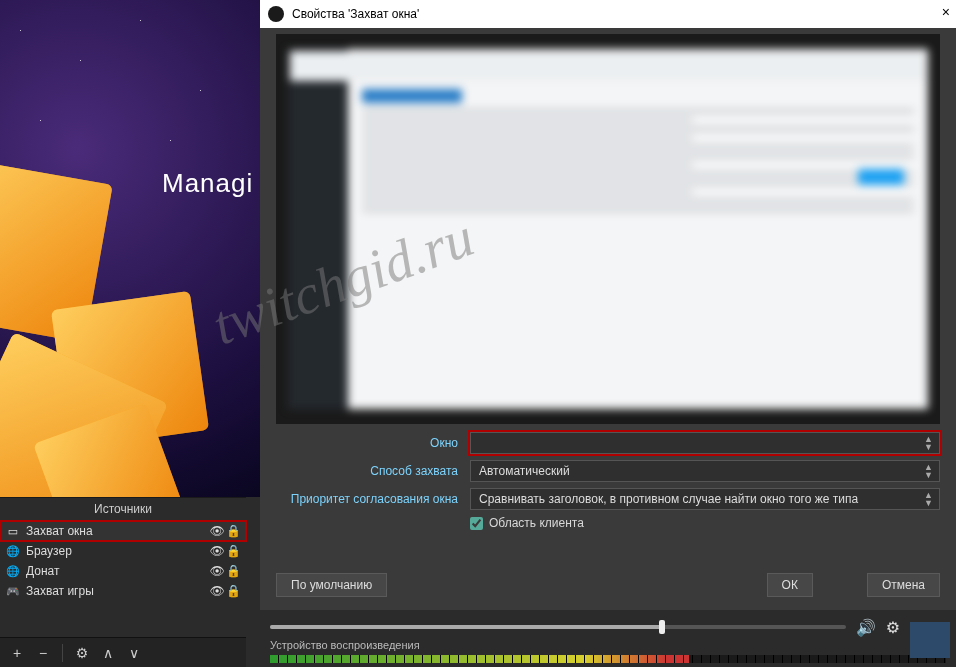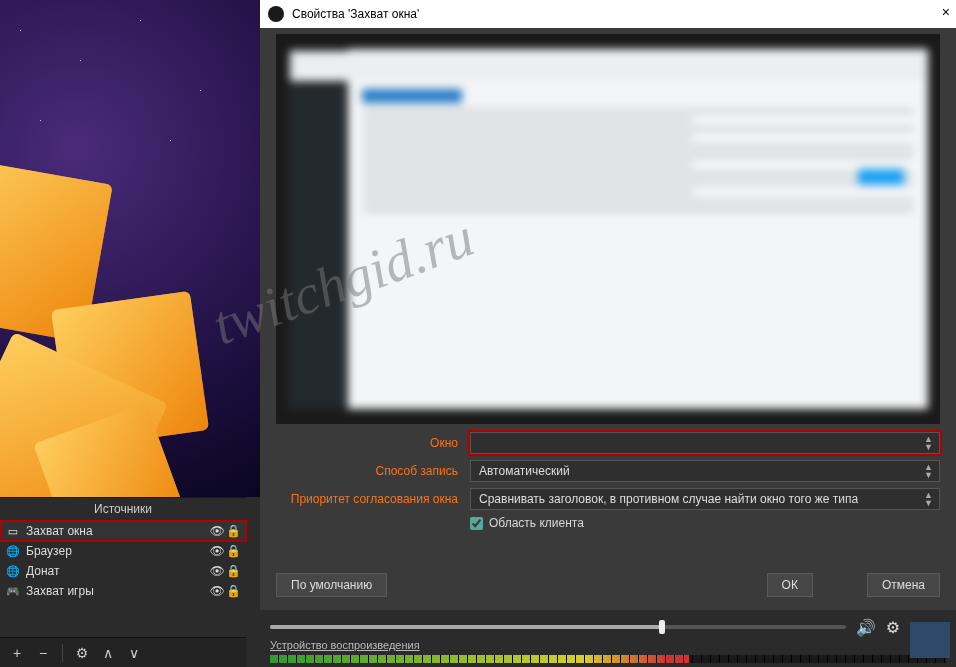--- a/index.html
+++ b/index.html
@@ -91,21 +91,21 @@
   position:absolute; left:200px; top:210px; width:500px;
   color:rgba(120,120,120,0.5); font-size:56px; font-style:italic;
   transform:rotate(-20deg); pointer-events:none;
   font-family: Georgia, serif;
 }
 .form {
   position:absolute; left:16px; top:432px; right:16px;
   display:grid; grid-template-columns: 186px 1fr; gap:6px 8px;
   font-size:12px;
 }
-.form-label { text-align:right; color:#f97316; align-self:center; padding-right:4px;}
+.form-label { text-align:right; color:#7dd3fc; align-self:center; padding-right:4px;}
 .dd {
   background:#2f2f2f; border:1px solid #555; height:22px;
   display:flex; align-items:center; padding:0 8px; color:#ddd; position:relative;
 }
 .dd .updown { position:absolute; right:6px; top:2px; font-size:9px; line-height:8px; color:#aaa;}
 .dd.hl { outline:2px solid #b00000; outline-offset:0px;}
 .check-row { display:flex; align-items:center; gap:6px; }
 .check-row input { width:13px; height:13px; accent-color:#5a9; }
 .dlg-buttons {
   position:absolute; left:16px; bottom:12px; right:16px; height:26px;
@@ -126,40 +126,41 @@
 .vol-track {
   flex:1; height:4px; background:#555; position:relative; border-radius:2px;
 }
 .vol-fill { position:absolute; left:0; top:0; height:100%; width:68%; background:#aaa; border-radius:2px; }
 .vol-thumb { position:absolute; left:68%; top:-5px; width:6px; height:14px; background:#eee; border-radius:2px; transform:translateX(-50%);}
 .spk-icon, .gear-icon { font-size:16px; color:#ddd; }
 .db { color:#ccc; font-size:11px; margin-left:4px;}
 .meter { height:8px; width:100%; background:#1a1a1a; margin-top:2px; position:relative; }
 .meter .g { position:absolute; left:0; top:0; height:100%; width:62%; background:linear-gradient(90deg,#2e9b2e,#d6cf2e 75%,#c33 95%); }
 .meter .ticks { position:absolute; inset:0; background:repeating-linear-gradient(90deg, transparent 0 8px, #000 8px 9px);}
-.dev-label { color:#bbb; font-size:11px; margin-bottom:2px; display:inline-block;text-decoration:underline;}
+.dev-label { color:#bbb; font-size:11px; margin-bottom:2px; display:inline-block;}
 .right-timeline {
   position:absolute; right:6px; top:622px; width:40px; height:36px;
   background:#2e4a6b;
 }
 </style>
 </head>
 <body>
 
 <div class="main-bg">
   <div class="star" style="left:20px;top:30px"></div>
   <div class="star" style="left:80px;top:60px"></div>
   <div class="star" style="left:140px;top:20px"></div>
   <div class="star" style="left:200px;top:90px"></div>
   <div class="star" style="left:40px;top:120px"></div>
   <div class="star" style="left:170px;top:140px"></div>
   <div class="shape shape1"></div>
   <div class="shape shape2"></div>
   <div class="shape shape3"></div>
   <div class="shape shape4"></div>
+  <div class="managi">Managi</div>
 </div>
 
 <div class="sources-panel">
   <div class="sources-header">Источники</div>
 
   <div class="src-row selected hl">
     <span class="icon">▭</span>
     <span class="label">Захват окна</span>
     <span class="eye">👁</span>
     <span class="lock">🔒</span>
@@ -222,21 +223,21 @@
       <div class="pi-btn"></div>
     </div>
   </div>
 
   <div class="form">
     <div class="form-label">Окно</div>
     <div class="dd hl">
       <span class="updown">▲<br>▼</span>
     </div>
 
-    <div class="form-label">Способ запись</div>
+    <div class="form-label">Способ захвата</div>
     <div class="dd">
       <span>Автоматический</span>
       <span class="updown">▲<br>▼</span>
     </div>
 
     <div class="form-label">Приоритет согласования окна</div>
     <div class="dd">
       <span>Сравнивать заголовок, в противном случае найти окно того же типа</span>
       <span class="updown">▲<br>▼</span>
     </div>

